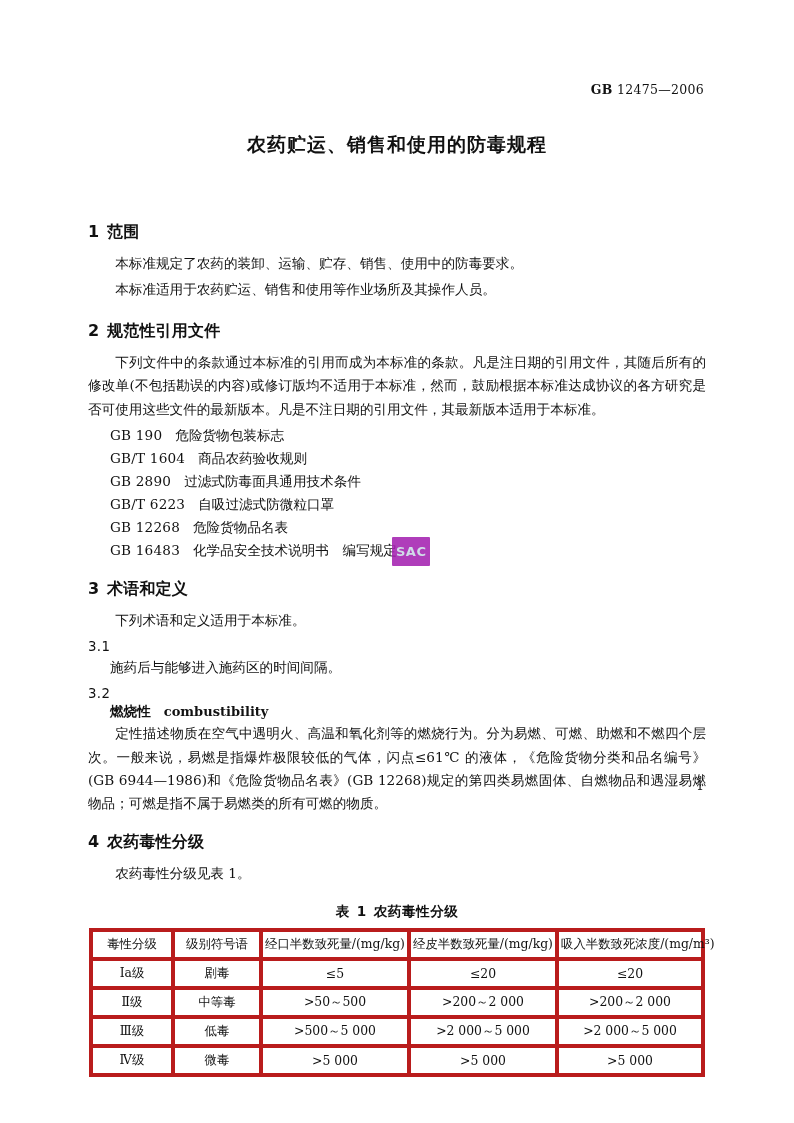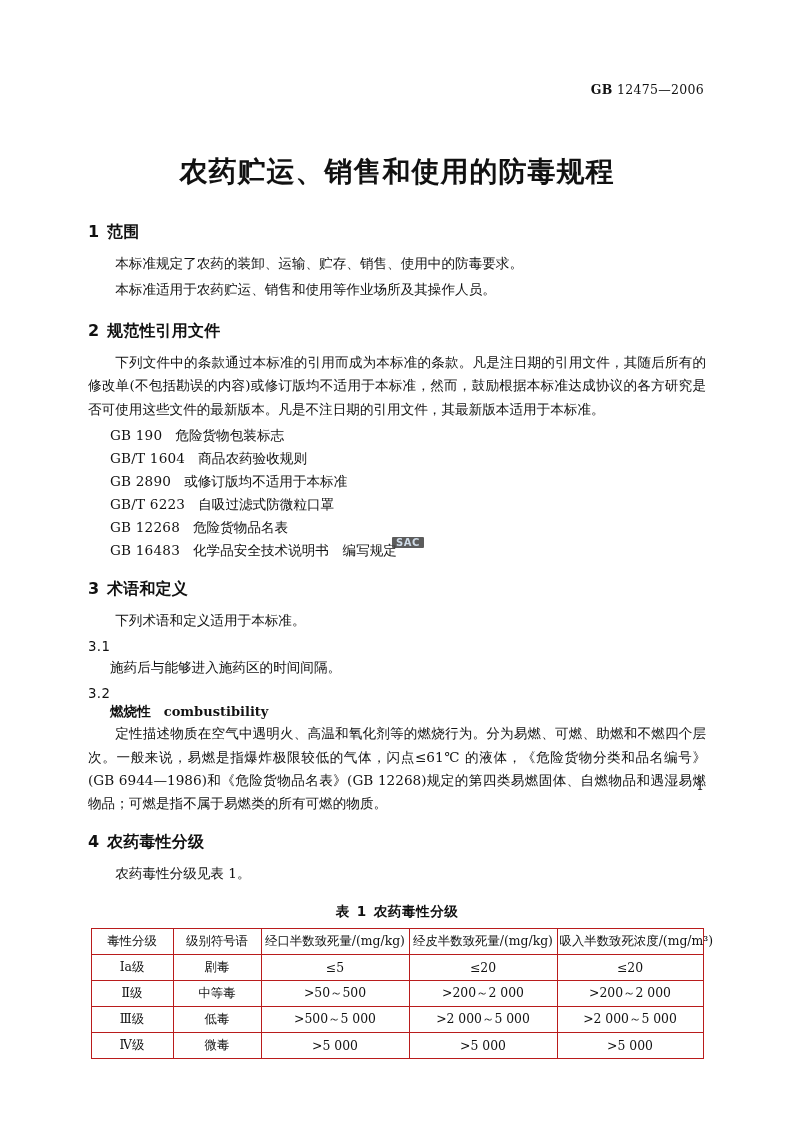--- a/index.html
+++ b/index.html
@@ -32,25 +32,25 @@
     white-space: nowrap;
   }
   .page-header .gb {
     font-weight: bold;
     font-family: "DejaVu Serif", "Liberation Serif", serif;
   }
 
   
   .doc-title {
     position: absolute;
-    top: 153px;
+    top: 132px;
     left: 0;
     width: 794px;
     text-align: center;
-    font-size: 28px;
+    font-size: 19px;
     font-weight: bold;
     letter-spacing: 1px;
     font-family: "DejaVu Sans", "Liberation Sans", sans-serif;
   }
 
   
   .content {
     position: absolute;
     top: 222px;
     left: 88px;
@@ -139,21 +139,21 @@
   }
   .table-caption .cap-no { margin: 0 7px; }
 
   table.tox {
     border-collapse: collapse;
     width: 612px;
     margin: 0 auto;
     table-layout: fixed;
   }
   table.tox td, table.tox th {
-    border: 1px solid #b91c1c;
+    border: 4px solid #b91c1c;
     text-align: center;
     vertical-align: middle;
     font-weight: normal;
     font-size: 12.4px;
     height: 23px;
     padding: 1px 2px;
     font-family: "DejaVu Serif", "Liberation Serif", serif;
     white-space: nowrap;
   }
   table.tox thead td {
@@ -172,26 +172,26 @@
     right: 90px;
     font-size: 12px;
     font-family: "DejaVu Serif", "Liberation Serif", serif;
   }
 
   
   .watermark {
     position: absolute;
     left: 392px;
     top: 537px;
-    font-size: 10px;
+    font-size: 13px;
     font-weight: bold;
     letter-spacing: 0.5px;
     color: #c8d6e4;
-    background: #404040;
-    padding: 0 4px;
+    background: #a21caf;
+    padding: 7px 4px;
     border-radius: 1px;
     font-family: "DejaVu Sans", "Liberation Sans", sans-serif;
     opacity: 0.85;
     pointer-events: none;
   }
 </style>
 </head>
 <body>
 
 <div class="page">
@@ -213,21 +213,21 @@
     <div class="sec-gap"></div>
 
     <div class="clause-head">
       <span class="num">2</span><span>规范性引用文件</span>
     </div>
     <p class="para indent">下列文件中的条款通过本标准的引用而成为本标准的条款。凡是注日期的引用文件，其随后所有的修改单(不包括勘误的内容)或修订版均不适用于本标准，然而，鼓励根据本标准达成协议的各方研究是否可使用这些文件的最新版本。凡是不注日期的引用文件，其最新版本适用于本标准。</p>
 
     <ul class="ref-list">
       <li><span class="ref-code">GB 190</span><span class="ref-sep"></span><span>危险货物包装标志</span></li>
       <li><span class="ref-code">GB/T 1604</span><span class="ref-sep"></span><span>商品农药验收规则</span></li>
-      <li><span class="ref-code">GB 2890</span><span class="ref-sep"></span><span>或修订版均不适用于本标准</span></li>
+      <li><span class="ref-code">GB 2890</span><span class="ref-sep"></span><span>过滤式防毒面具通用技术条件</span></li>
       <li><span class="ref-code">GB/T 6223</span><span class="ref-sep"></span><span>自吸过滤式防微粒口罩</span></li>
       <li><span class="ref-code">GB 12268</span><span class="ref-sep"></span><span>危险货物品名表</span></li>
       <li><span class="ref-code">GB 16483</span><span class="ref-sep"></span><span>化学品安全技术说明书　编写规定</span></li>
     </ul>
 
     <div class="sec-gap"></div>
 
     <div class="clause-head">
       <span class="num">3</span><span>术语和定义</span>
     </div>

